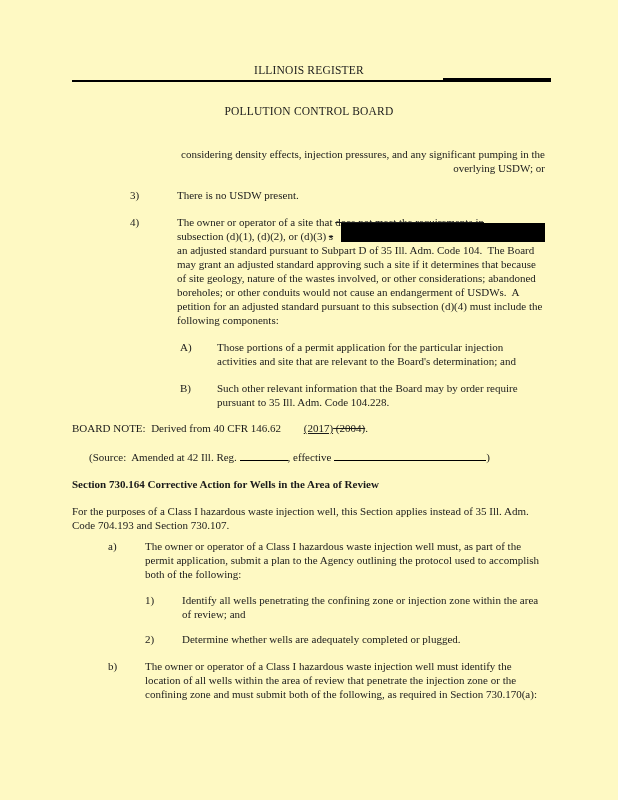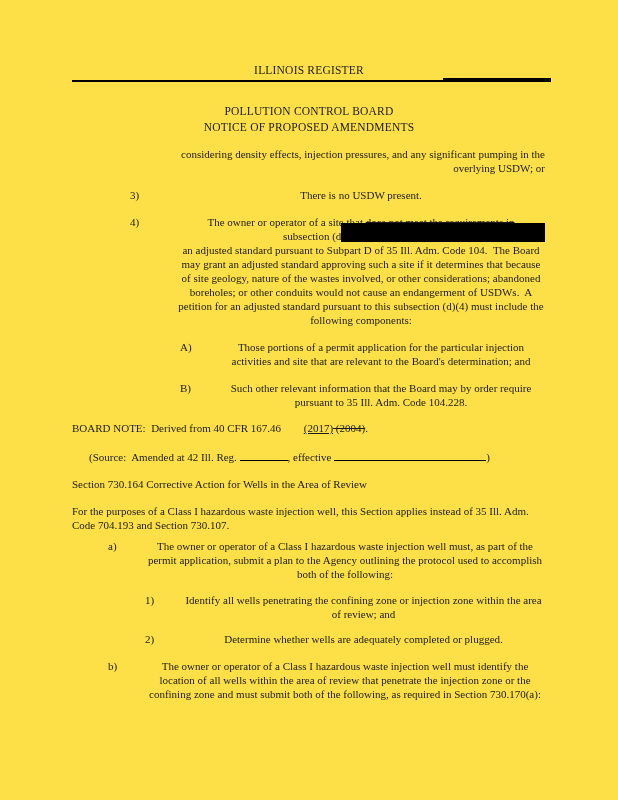--- a/index.html
+++ b/index.html
@@ -1,59 +1,58 @@
 <!DOCTYPE html>
 <html><head>
 <meta charset="utf-8">
 <style>
   html,body { margin:0; padding:0; background:#ffffff; }
   .page {
-    position:relative; width:618px; height:800px; background:#fde047;
+    position:relative; width:618px; height:800px; background:#fef9c3;
     font-family:"Liberation Serif","DejaVu Serif",serif;
     font-size:11px; line-height:14px; color:#1b1b1b;
     overflow:hidden;
   }
   .hdr { position:absolute; left:0; width:618px; text-align:center; font-size:11.5px; letter-spacing:0.2px; }
   .hdr-1 { top:63px; }
   .hdr-2 { top:94px;margin-top:10px; }
   .hdr-3 { top:120px; }
   .rule { position:absolute; left:72px; top:80px; width:382px; height:1.5px; background:#000; }
   .bar  { position:absolute; left:443px; top:78px; width:108px; height:4px; background:#000; }
   .flow { position:absolute; left:72px; top:147px; width:473px; }
   .blk { margin-bottom:13px; }
   .mb8 { margin-bottom:12px; } .mb7 { margin-bottom:7px; } .mb11 { margin-bottom:11px; } .mb12 { margin-bottom:12px; }
   .row { display:flex; }
   .lbl-34 { flex:none; width:105px; padding-left:58px; box-sizing:border-box; }
   .lbl-AB { flex:none; width:145px; padding-left:108px; box-sizing:border-box; }
   .lbl-ab { flex:none; width:73px;  padding-left:36px;  box-sizing:border-box; }
   .lbl-12 { flex:none; width:110px; padding-left:73px;  box-sizing:border-box; }
-  .bdy { flex:1 1 auto; min-width:0; white-space:pre-wrap;text-align:center; }
+  .bdy { flex:1 1 auto; min-width:0; white-space:pre-wrap; }
   .indent-105 { margin-left:105px; width:368px; white-space:pre-wrap;text-align:right; }
   .indent-35  { margin-left:17px; white-space:pre-wrap; }
   .t { white-space:pre-wrap; }
   .nowrap { white-space:pre; }
   .strike { text-decoration:line-through; }
   .ins { text-decoration:underline;padding-left:20px; }
-  .b { font-weight:normal; }
+  .b { font-weight:bold; }
   .item4-body { position:relative; }
   .redaction { position:absolute; left:164px; top:8px; width:204px; height:19px; background:#000; }
   .blank { display:inline-block; height:12px; border-bottom:1px solid #000; vertical-align:baseline; }
   .blank-reg { width:48px; }
   .blank-eff { width:152px; }
 </style>
 </head>
 <body>
 
 <div class="page">
 
   <div class="hdr hdr-1">ILLINOIS REGISTER</div>
   <div class="rule"></div>
   <div class="bar"></div>
   <div class="hdr hdr-2">POLLUTION CONTROL BOARD</div>
-  <div class="hdr hdr-3">NOTICE OF PROPOSED AMENDMENTS</div>
 
   <div class="flow">
 
     <div class="blk indent-105">considering density effects, injection pressures, and any significant pumping in the overlying USDW; or</div>
 
     <div class="row blk">
       <div class="lbl-34">3)</div>
       <div class="bdy">There is no USDW present.</div>
     </div>
 
@@ -65,21 +64,21 @@
     <div class="row blk">
       <div class="lbl-AB">A)</div>
       <div class="bdy">Those portions of a permit application for the particular injection activities and site that are relevant to the Board's determination; and</div>
     </div>
 
     <div class="row blk mb8">
       <div class="lbl-AB">B)</div>
       <div class="bdy">Such other relevant information that the Board may by order require pursuant to 35 Ill. Adm. Code 104.228.</div>
     </div>
 
-    <div class="blk"><span class="t">BOARD NOTE:  Derived from 40 CFR 167.46 </span><span class="t ins">(2017)</span><span class="t strike"> (2004)</span><span class="t">.</span></div>
+    <div class="blk"><span class="t">BOARD NOTE:  Derived from 40 CFR 146.62 </span><span class="t ins">(2017)</span><span class="t strike"> (2004)</span><span class="t">.</span></div>
 
     <div class="blk indent-35"><span class="t">(Source:  Amended at 42 Ill. Reg. </span><span class="blank blank-reg"></span><span class="t">, effective </span><span class="blank blank-eff"></span><span class="t">)</span></div>
 
     <div class="blk b">Section 730.164  Corrective Action for Wells in the Area of Review</div>
 
     <div class="blk mb7 t">For the purposes of a Class I hazardous waste injection well, this Section applies instead of 35 Ill. Adm. Code 704.193 and Section 730.107.</div>
 
     <div class="row blk mb12">
       <div class="lbl-ab">a)</div>
       <div class="bdy">The owner or operator of a Class I hazardous waste injection well must, as part of the permit application, submit a plan to the Agency outlining the protocol used to accomplish both of the following:</div>

